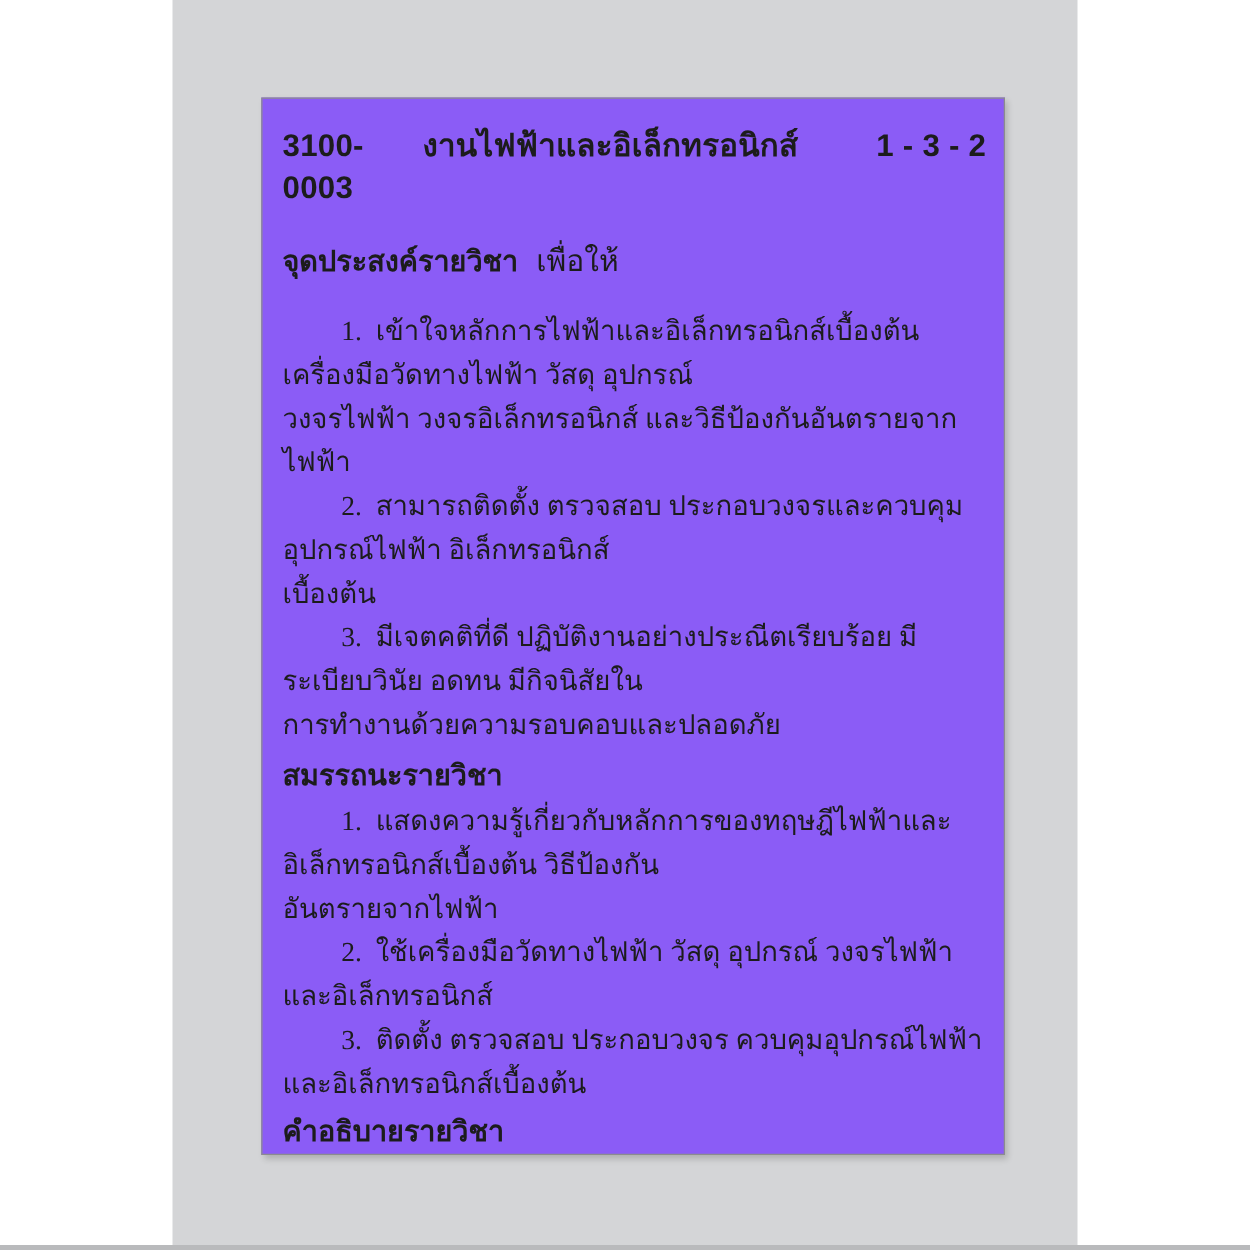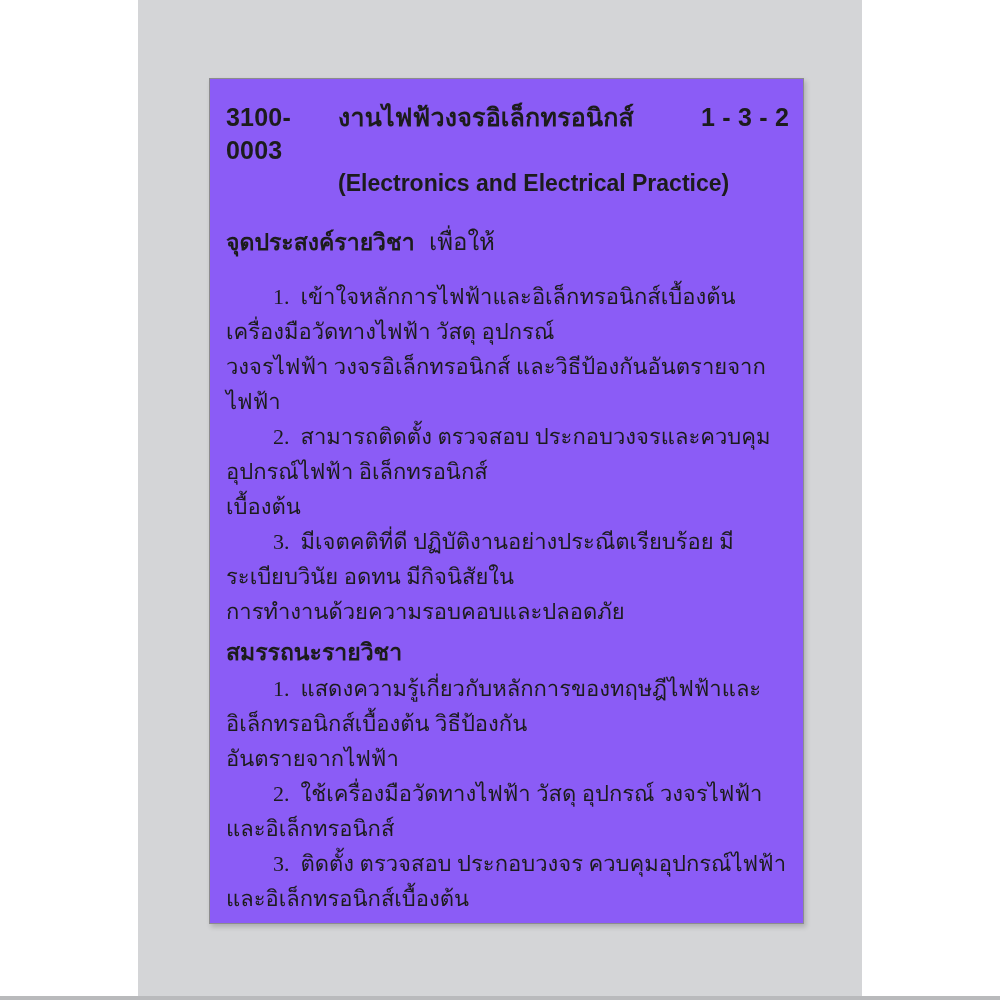--- a/index.html
+++ b/index.html
@@ -82,24 +82,23 @@
 <body>
 
 <div class="stage">
   <div class="scan-area"></div>
   <div class="bottom-strip"></div>
 
   <div class="doc-page">
 
     <div class="header-line1 sans bold">
       <span class="course-code">3100-0003</span>
-      <span class="course-title-th">งานไฟฟ้วงจรอิเล็กทรอนิกส์</span>
+      <span class="course-title-th">งานไฟฟ้าและอิเล็กทรอนิกส์</span>
       <span class="credit">1 - 3 - 2</span>
     </div>
-    <div class="header-line2 sans bold">(Electronics and Electrical Practice)</div>
 
     <div class="section-heading sans bold sec-objectives"><span>จุดประสงค์รายวิชา</span><span class="tail"> เพื่อให้</span></div>
 
     <div class="objectives">
       <p class="para">
         <span class="line first" style="display:block">1.  เข้าใจหลักการไฟฟ้าและอิเล็กทรอนิกส์เบื้องต้น เครื่องมือวัดทางไฟฟ้า วัสดุ อุปกรณ์</span>
         <span class="line" style="display:block">วงจรไฟฟ้า วงจรอิเล็กทรอนิกส์ และวิธีป้องกันอันตรายจากไฟฟ้า</span>
       </p>
       <p class="para">
         <span class="line first" style="display:block">2.  สามารถติดตั้ง ตรวจสอบ ประกอบวงจรและควบคุมอุปกรณ์ไฟฟ้า อิเล็กทรอนิกส์</span>

